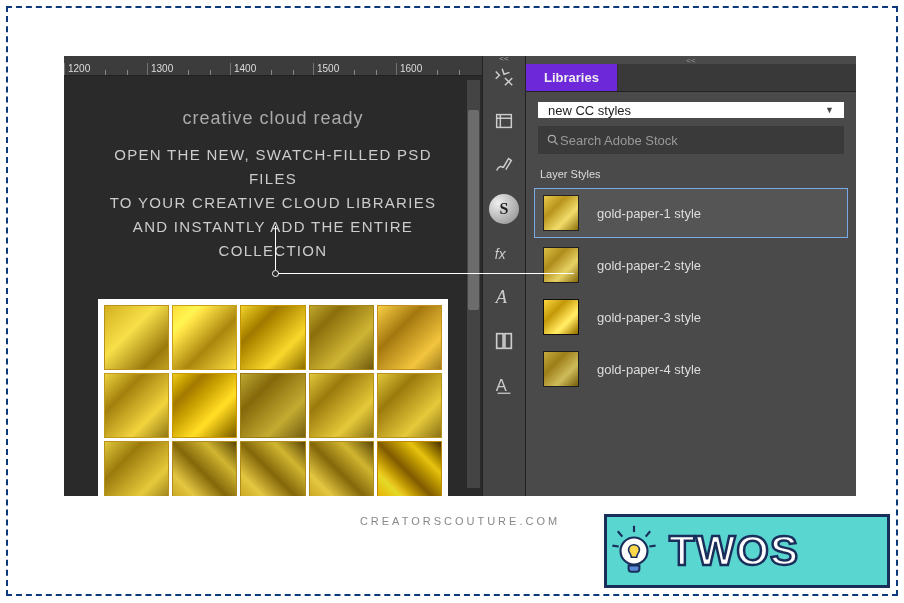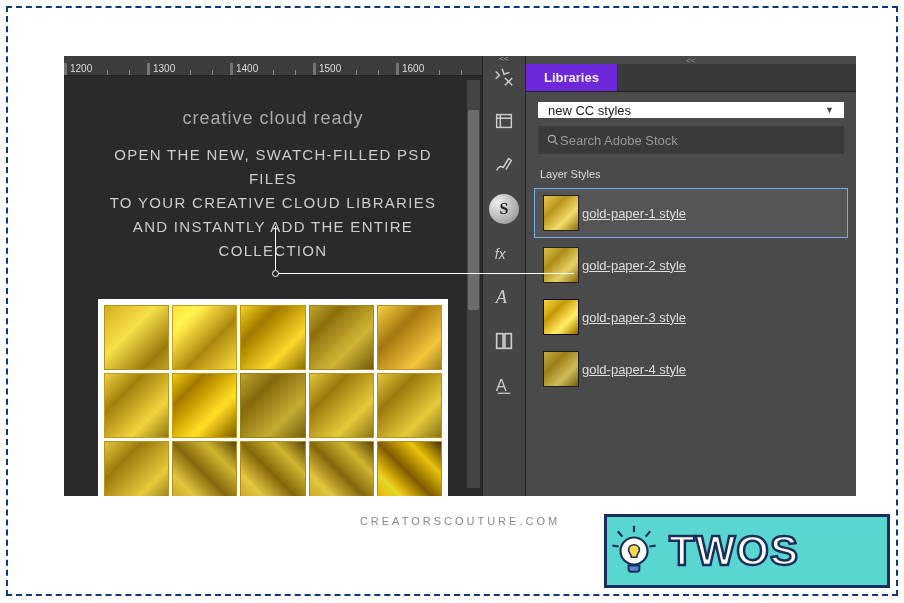--- a/index.html
+++ b/index.html
@@ -44,21 +44,21 @@
     background: #3c3c3c;
     border-bottom: 1px solid #222;
     display: flex;
     font-size: 10px;
     color: #ddd;
     align-items: flex-end;
     padding-left: 0;
   }
   .ruler-tick {
     width: 83px;
-    border-left: 3px solid #737373;
+    border-left: 1px solid #737373;
     padding-left: 3px;
     height: 12px;
     position: relative;
   }
   .ruler-tick::before,
   .ruler-tick::after {
     content: '';
     position: absolute;
     bottom: 0;
     width: 1px;
@@ -233,26 +233,25 @@
   }
   .style-list {
     display: flex;
     flex-direction: column;
     gap: 2px;
     padding: 0 8px;
   }
   .style-item {
     display: flex;
     align-items: center;
-    gap: 3px;
+    gap: 18px;
     padding: 6px 8px;
     font-size: 13px;
     color: #ddd;
     border: 1px solid transparent;
-    text-decoration: underline;
   }
   .style-item.selected {
     border: 1px solid #7aa9e6;
     background: #555;
   }
   .style-thumb {
     width: 36px;
     height: 36px;
     background: linear-gradient(135deg,#e8c94a,#b8941c,#f3dd6a,#8a6c0a);
     border: 1px solid #222;

